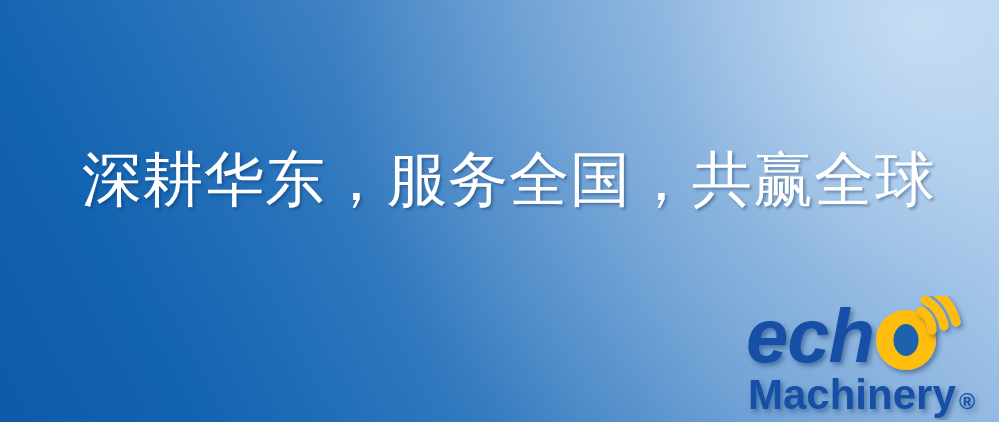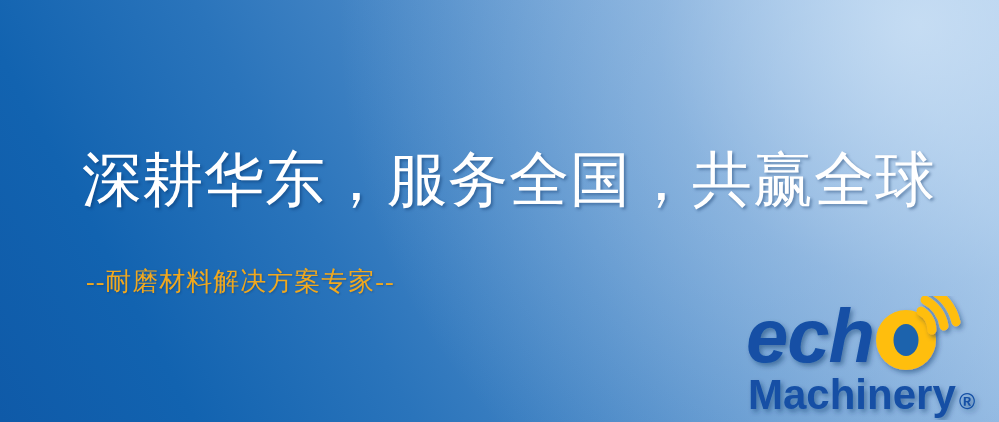--- a/index.html
+++ b/index.html
@@ -81,21 +81,20 @@
 </style>
 </head>
 <body>
 
 <div id="banner">
 
   <div id="glow"></div>
 
   <h1 class="headline">深耕华东，服务全国，共赢全球</h1>
 
-  <p class="subtitle">--耐磨材料解决方案专家--</p>
 
   <div id="logo">
     <svg width="252" height="124" viewBox="0 0 252 124" xmlns="http://www.w3.org/2000/svg">
       <defs>
         <filter id="dropsh" x="-30%" y="-30%" width="180%" height="180%">
           <feDropShadow dx="2.5" dy="3" stdDeviation="2.4" flood-color="#0a2f5e" flood-opacity="0.45"></feDropShadow>
         </filter>
       </defs>
 
       <g filter="url(#dropsh)">

